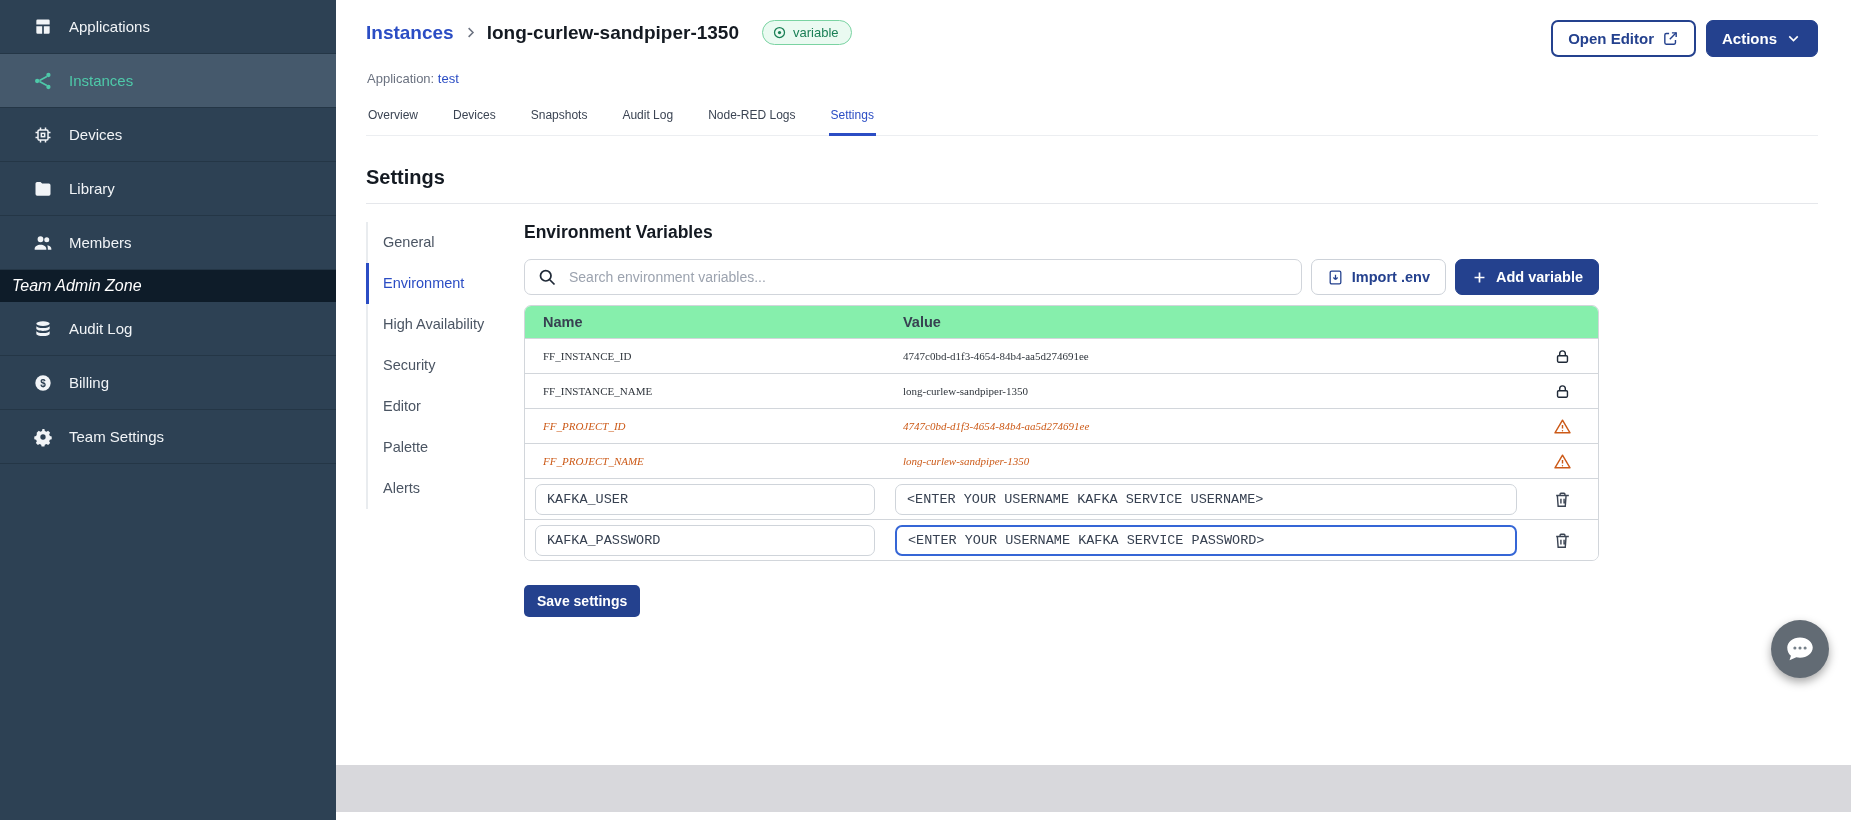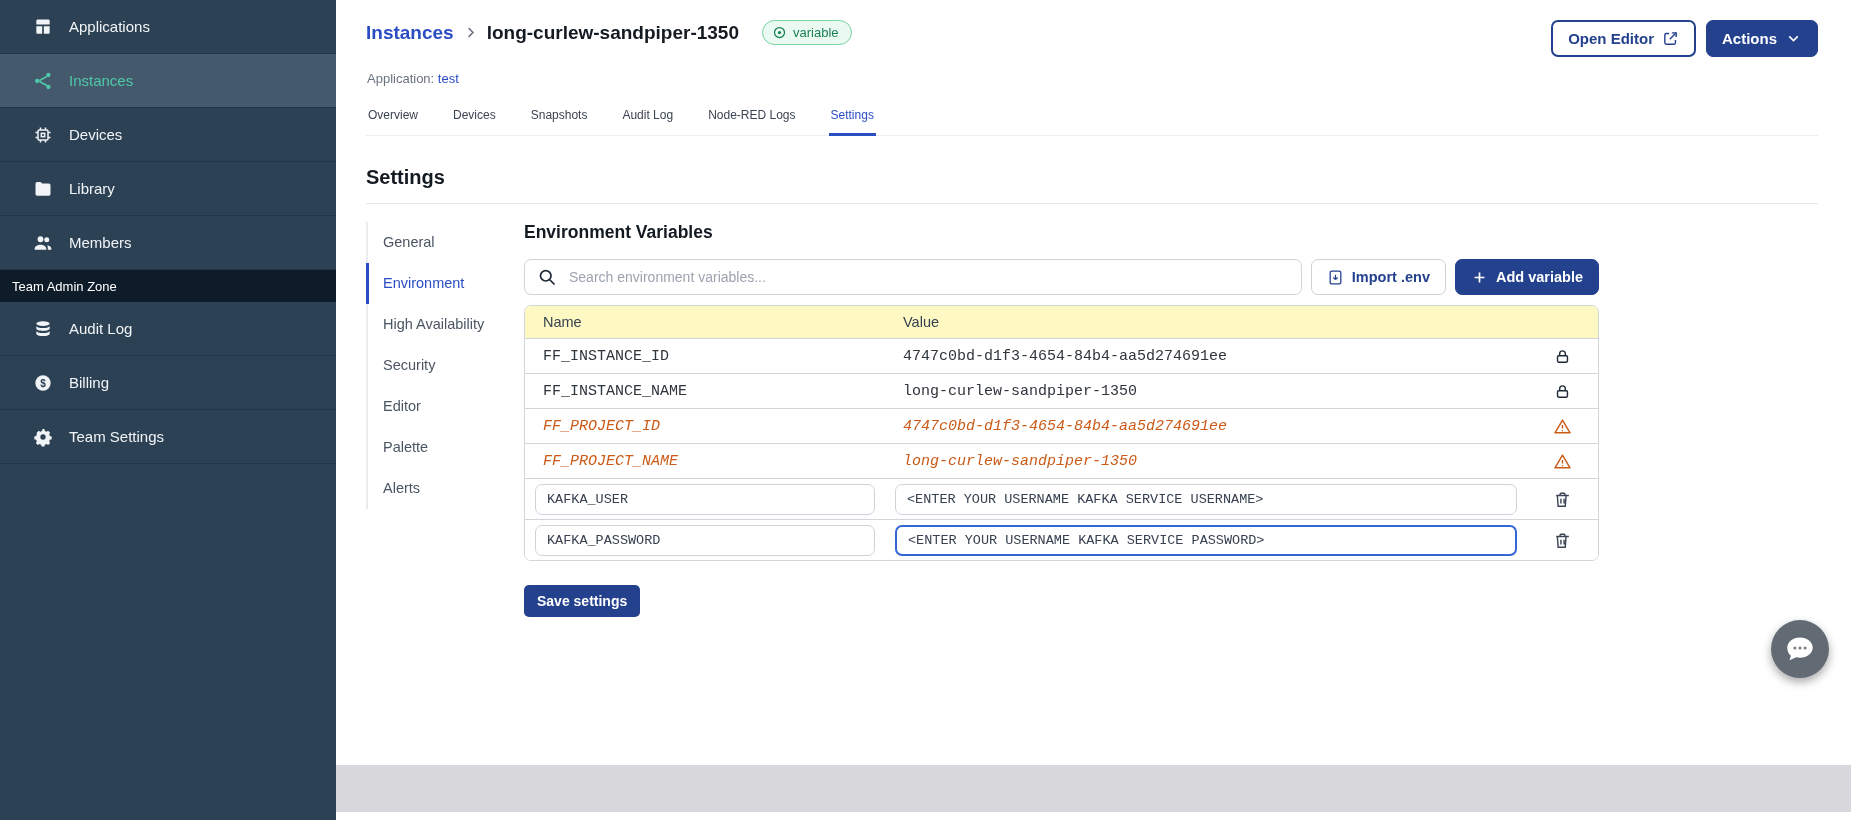--- a/index.html
+++ b/index.html
@@ -18,21 +18,21 @@
   .side-item {
     height:54px; display:flex; align-items:center; gap:16px;
     padding-left:33px; border-bottom:1px solid #243646;
     font-size:15px; cursor:pointer;
   }
   .side-item.active { background:#45596c; color:#4ec9a9; }
   .sicon { width:20px; height:20px; display:inline-flex; flex-shrink:0; }
   .sicon svg { width:100%; height:100%; }
   .taz {
     height:32px; background:#0e1c29; display:flex; align-items:center;
-    padding-left:12px; font-size:13px; color:#ffffff;
+    padding-left:12px; font-size:16px; color:#ffffff;font-style:italic;
   }
 
   
   .main { position:absolute; left:336px; right:0; top:0; bottom:0; background:#ffffff; }
 
   .page-header { display:flex; justify-content:space-between; align-items:flex-start; padding:20px 33px 0 30px; }
   .crumbs { display:flex; align-items:center; gap:9px; }
   .crumb-link { color:#2b4dc4; font-weight:700; font-size:19px; cursor:pointer; }
   .crumb-sep { width:15px; height:15px; color:#6b7280; display:inline-flex; }
   .crumb-sep svg { width:100%; height:100%; }
@@ -88,28 +88,28 @@
     width:100%; height:36px; border:1px solid #d1d5db; border-radius:7px;
     padding:0 12px 0 44px; font-size:14px; color:#374151; outline:none;
     font-family:"Liberation Sans", sans-serif;
   }
   .search-input::placeholder { color:#9ca3af; }
   .btn-tb { height:36px; font-size:14.5px; }
 
   .env-table { border:1px solid #d2d6db; border-radius:7px; overflow:hidden; background:#fff; }
   .t-head {
     display:grid; grid-template-columns:360px 1fr 71px; align-items:center;
-    background:#fef9c3; height:32px; font-size:14.5px; font-weight:400; color:#374151;
+    background:#86efac; height:32px; font-size:14.5px; font-weight:700; color:#374151;
   }
   .t-row { display:grid; grid-template-columns:360px 1fr 71px; align-items:center; border-top:1px solid #d2d6db; background:#ffffff; }
   .t-row.text-row { height:35px; }
   .t-row.input-row { height:41px; }
   .hcell { padding-left:18px; }
   .cell {
-    padding-left:18px; font-family:Liberation Mono, monospace; font-size:15px;
+    padding-left:18px; font-family:Liberation Serif, serif; font-size:11px;
     color:#2f353c; white-space:nowrap; overflow:hidden;
   }
   .t-row.deprecated .cell { color:#cc5a18; font-style:italic; }
   .icon-cell { display:flex; justify-content:center; align-items:center; }
   .icon-cell .icn { display:inline-flex; }
   .icn svg { width:100%; height:100%; }
   .lock { width:17px; height:17px; color:#1f2937; }
   .warn { width:19px; height:19px; color:#cc5a18; }
   .trash { width:19px; height:19px; color:#3b4453; cursor:pointer; }
   .cell-input { display:flex; padding:0 10px; }

